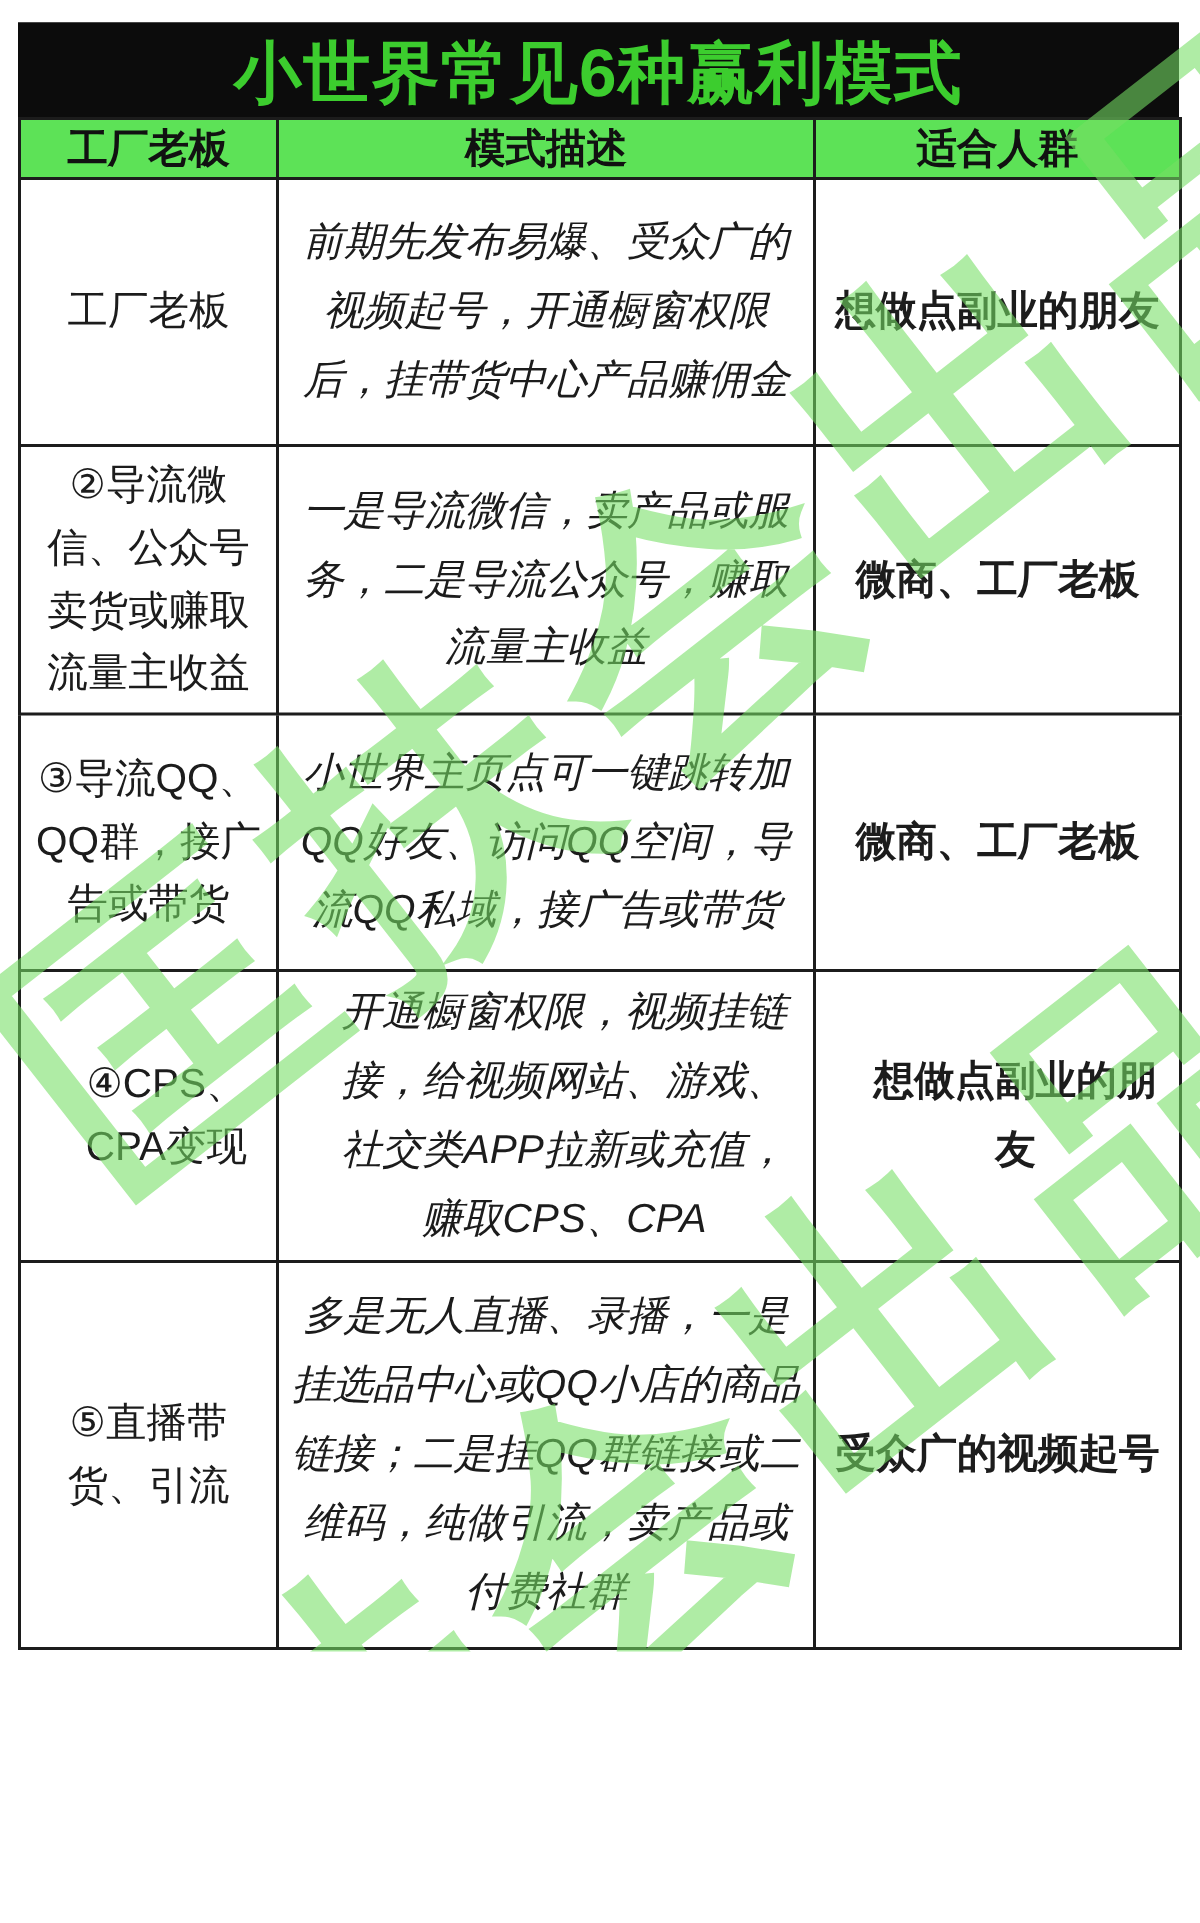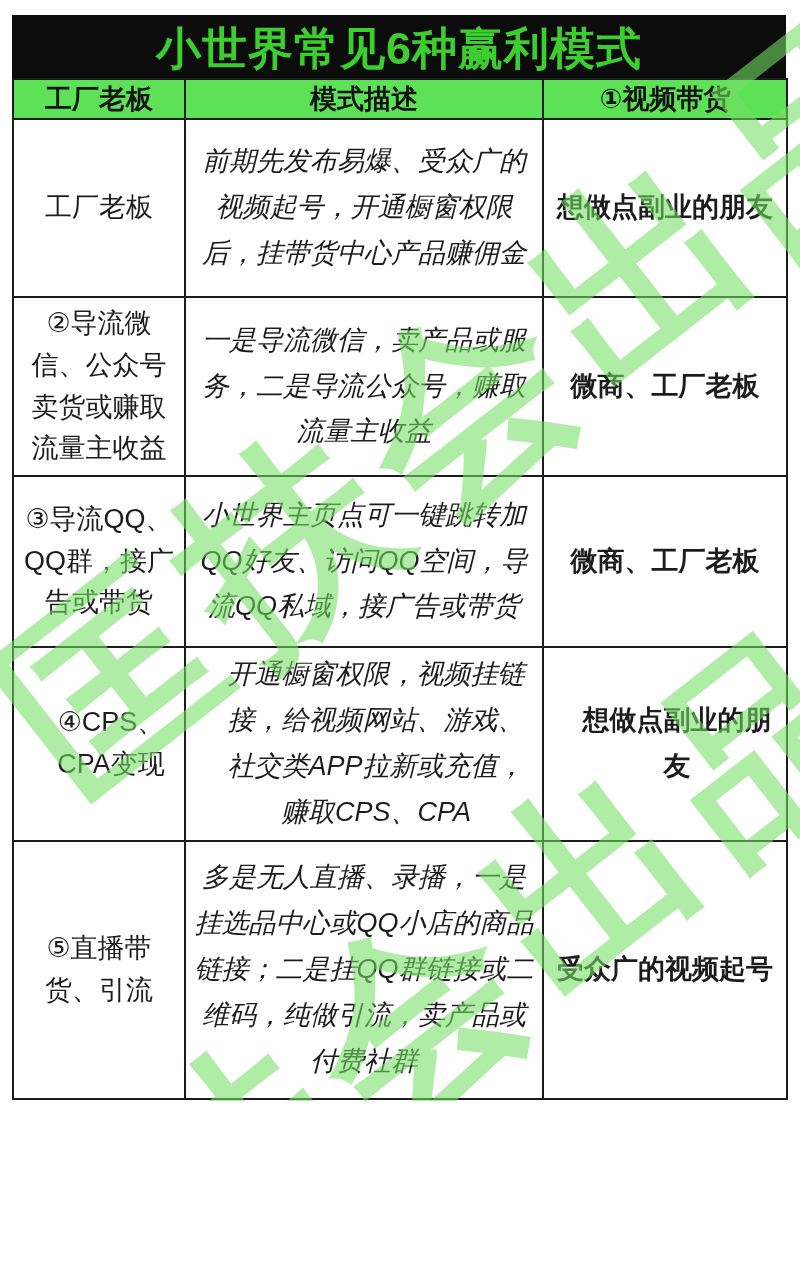--- a/index.html
+++ b/index.html
@@ -97,21 +97,21 @@
     <table class="profit">
       <colgroup>
         <col style="width:172px">
         <col style="width:358px">
         <col style="width:244px">
       </colgroup>
       <thead>
         <tr>
           <th>工厂老板</th>
           <th>模式描述</th>
-          <th>①视频带货</th>
+          <th>适合人群</th>
         </tr>
       </thead>
       <tbody>
         <tr class="r0">
           <td class="c-mode">工厂老板</td>
           <td class="c-desc">前期先发布易爆、受众广的视频起号，开通橱窗权限后，挂带货中心产品赚佣金</td>
           <td class="c-aud">想做点副业的朋友</td>
         </tr>
         <tr class="r1">
           <td class="c-mode">②导流微信、公众号卖货或赚取流量主收益</td>

